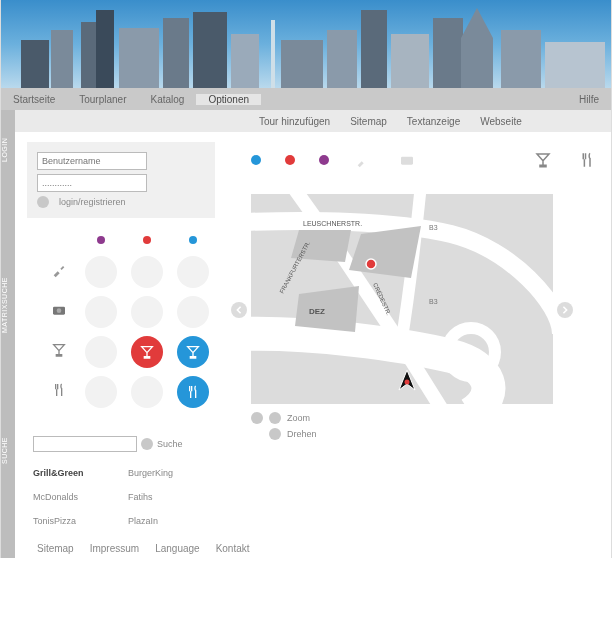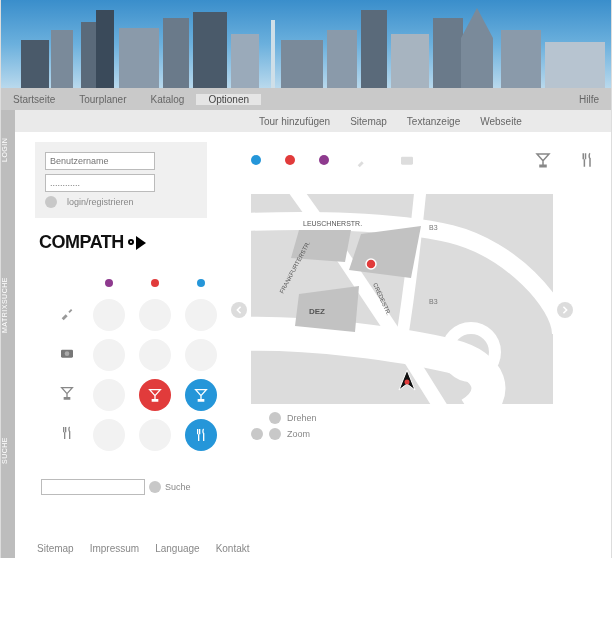--- a/index.html
+++ b/index.html
@@ -10,21 +10,21 @@
 .nav-main{height:22px;background:#c9c9c9;display:flex;align-items:center;font-size:10px;color:#666}
 .nav-main .item{padding:0 12px;cursor:pointer}
 .nav-main .item.active{background:#e5e5e5;color:#444}
 .nav-main .spacer{flex:1}
 .nav-main .hilfe{padding:0 12px;color:#666}
 .nav-sub{height:22px;background:#eaeaea;display:flex;align-items:center;font-size:10px;color:#666;padding-left:248px}
 .nav-sub .item{padding:0 10px;cursor:pointer}
 .side-rail{position:absolute;left:0;top:110px;width:14px;height:480px;background:#bdbdbd}
 .side-rail .lbl{position:absolute;left:0;width:14px;writing-mode:vertical-rl;transform:rotate(180deg);font-size:7px;color:#fff;text-align:center;letter-spacing:.5px}
 .content{position:absolute;left:14px;top:132px;width:596px;height:460px;display:flex}
-.left-col{width:212px;padding:10px 20px;display:flex;flex-direction:column;gap:4px}
+.left-col{width:212px;padding:10px 12px;display:flex;flex-direction:column;gap:4px}
 .login-box{background:#f0f0f0;padding:10px;border-radius:0}
 .login-box input{display:block;width:110px;height:18px;font-size:9px;padding:2px 4px;border:1px solid #bbb;margin-bottom:4px;background:#fff}
 .login-row{display:flex;align-items:center;gap:10px;margin-top:4px}
 .gray-dot{width:12px;height:12px;border-radius:50%;background:#c8c8c8;display:inline-block;flex-shrink:0}
 .tiny{font-size:9px;color:#888}
 .logo-row{margin:10px 0 8px 4px}
 .logo-txt{font-size:18px;font-weight:900;letter-spacing:-.5px;color:#111;display:inline-flex;align-items:center;gap:4px}
 .logo-eye{display:inline-block;width:18px;height:14px;position:relative}
 .logo-eye .tri{width:0;height:0;border-top:7px solid transparent;border-bottom:7px solid transparent;border-left:10px solid #000;position:absolute;right:0;top:0}
 .logo-eye .dot{width:6px;height:6px;border-radius:50%;background:#fff;border:2px solid #000;position:absolute;left:0;top:3px}
@@ -107,29 +107,20 @@
   <div class="left-col">
     <div class="login-box">
       <input placeholder="Benutzername" style="">
       <input type="password" placeholder="............" style="">
       <div class="login-row">
         <span class="gray-dot"></span>
         <span class="tiny">login/registrieren</span>
       </div>
     </div>
 
-    <div class="logo-row">
-      <span class="logo-txt">
-        <span>COMPATH</span>
-        <span class="logo-eye">
-              <span class="dot"></span>
-              <span class="tri"></span>
-            </span>
-      </span>
-    </div>
 
     <div class="matrix">
     <table>
       <tbody>
               <tr>
         <th></th>
         <th><span class="mdot" style="background:#8e3a8e"></span></th>
         <th><span class="mdot" style="background:#e13b3b"></span></th>
         <th><span class="mdot" style="background:#2596d9"></span></th>
       </tr>
@@ -205,20 +196,28 @@
     </tbody>
           </table>
     </div>
 
     <div class="search-row">
       <input placeholder="" style="">
       <span class="gray-dot"></span>
       <span class="tiny">Suche</span>
     </div>
 
+    <div class="result-grid">
+      <span class="first">Grill&amp;Green</span>
+      <span>BurgerKing</span>
+      <span>McDonalds</span>
+      <span>Fatihs</span>
+      <span>TonisPizza</span>
+      <span>PlazaIn</span>
+    </div>
   </div>
 
   <div class="right-col">
     <div class="cat-row">
       <span class="mdot" style="background:#2596d9"></span>
       <span class="mdot" style="background:#e13b3b"></span>
       <span class="mdot" style="background:#8e3a8e"></span>
       <span class="cat-ic">
             <svg width="16" height="16" viewBox="0 0 24 24">
               <path d="M4 20l6-6 3 3-6 6z" fill="#ddd"></path>
@@ -279,28 +278,28 @@
 
           <g transform="translate(156 188)">
             <path d="M0 -12 L8 8 L0 2 L-8 8 Z" fill="#111" stroke="#fff" stroke-width="1"></path>
             <circle cx="0" cy="0" r="2.5" fill="#e13b3b"></circle>
           </g>
         </svg>
       </div>
 
       <div class="zoom-row">
         <div class="zr">
+          <span class="gray-dot"></span>
+          <span class="gray-dot"></span>
+          <span>Zoom</span>
+        </div>
+        <div class="zr">
           <span style="width:12px"></span>
           <span class="gray-dot"></span>
           <span>Drehen</span>
-        </div>
-        <div class="zr">
-          <span class="gray-dot"></span>
-          <span class="gray-dot"></span>
-          <span>Zoom</span>
         </div>
       </div>
     </div>
   </div>
 </div>
 
 <div class="footer">
   <span>Sitemap</span>
   <span>Impressum</span>
   <span>Language</span>

